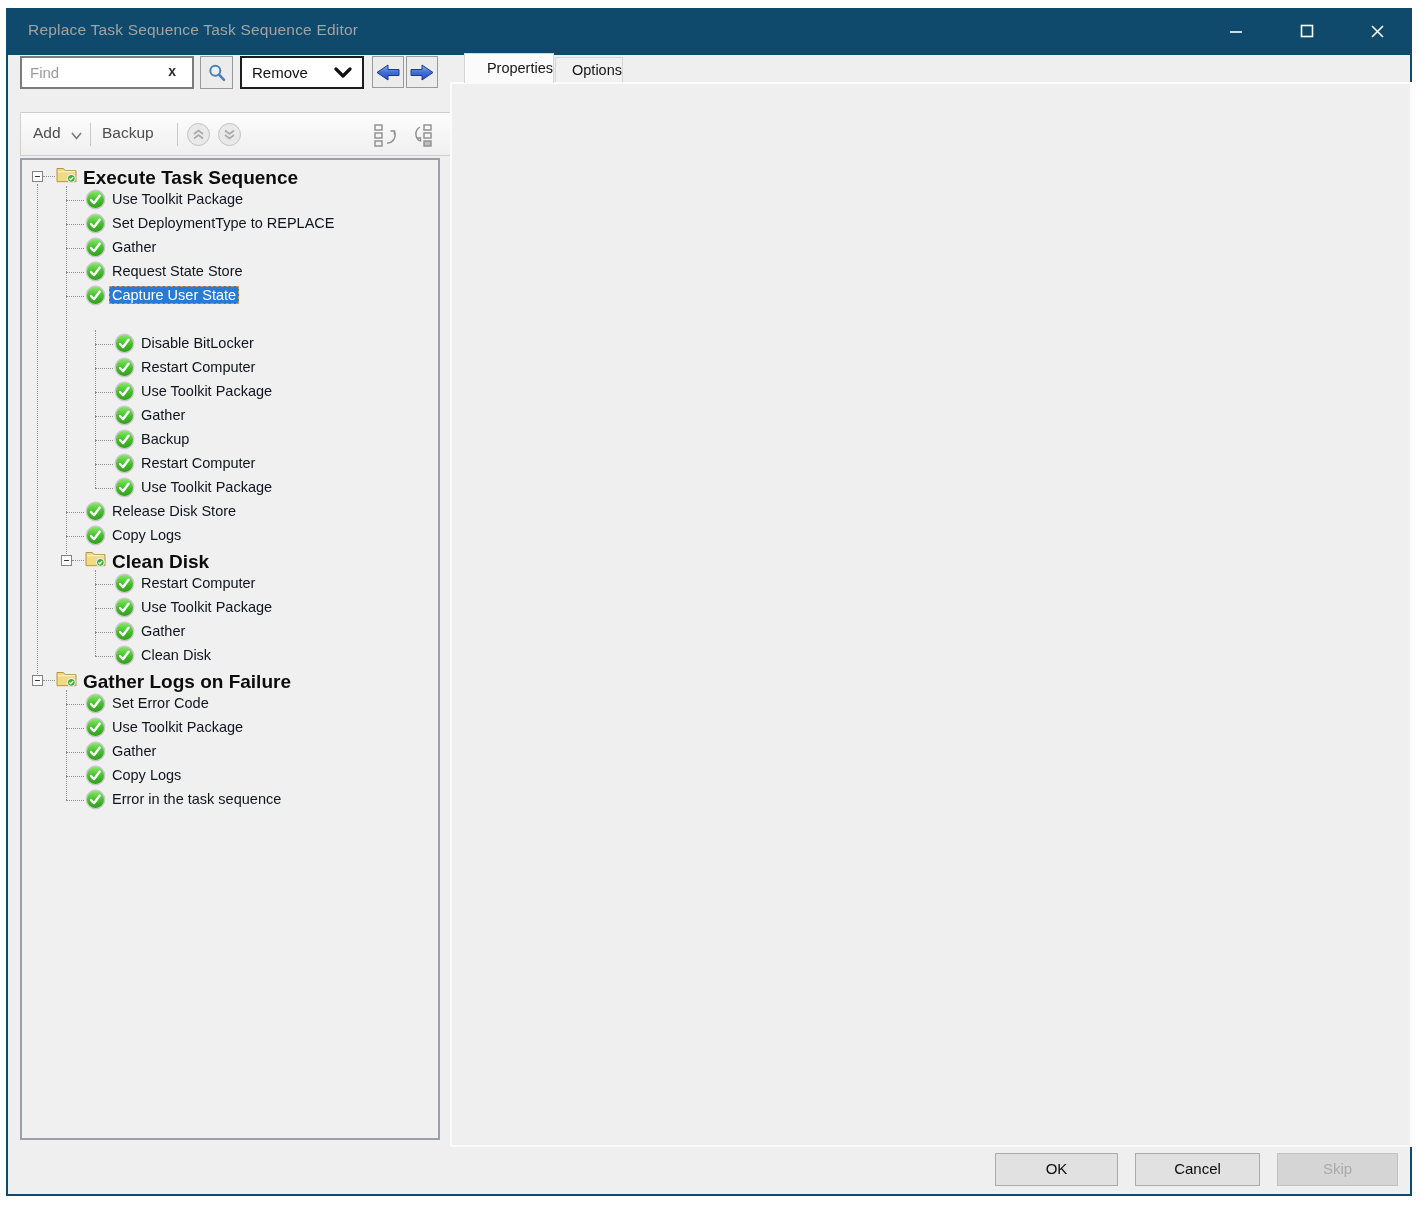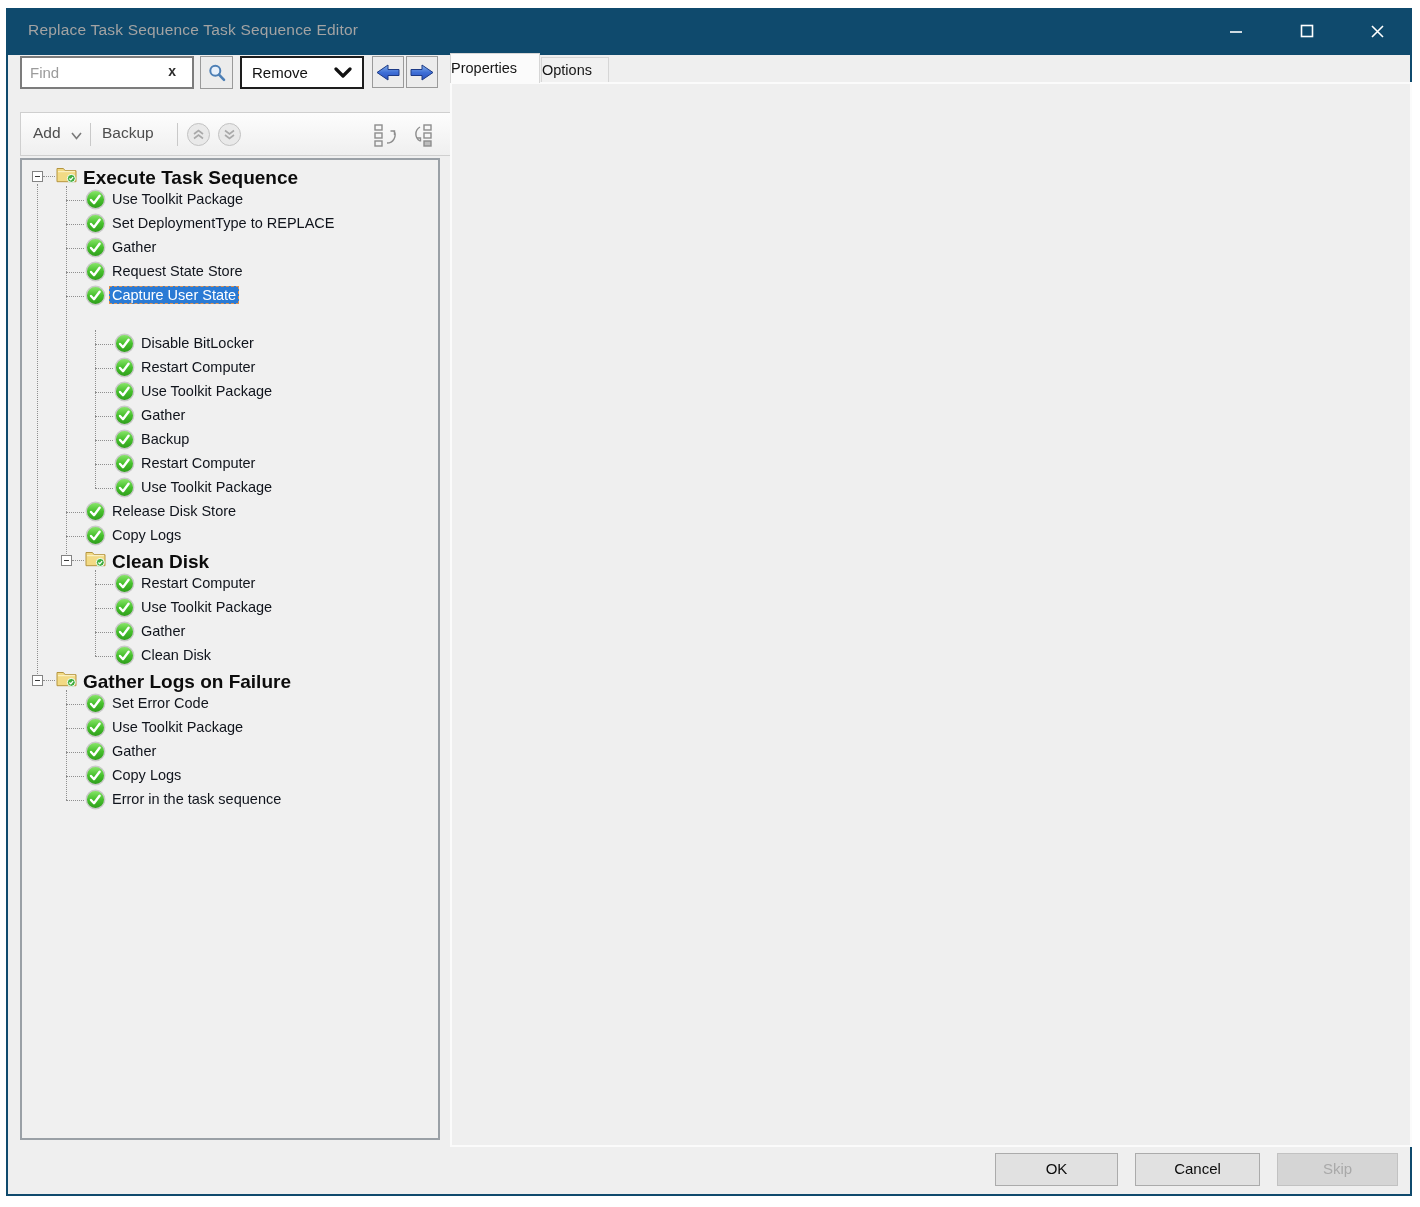--- a/index.html
+++ b/index.html
@@ -27,21 +27,21 @@
   .trow{position:absolute;left:0;width:100%;height:24px;}
   .trow .ticon{position:absolute;top:1px;}
   .tlabel{position:absolute;top:2px;font-size:14.5px;font-weight:500;color:#10141c;white-space:nowrap;padding:1px 3px;}
   .trow.group .tlabel{font-size:19px;font-weight:700;color:#0c0c0c;}
   .tlabel.sel{background:#2a7ad4;color:#ffffff;outline:1px dashed #dd9152;outline-offset:-1px;}
   .vline{position:absolute;width:0;border-left:1px dotted #8f8f8f;}
   .hstub{position:absolute;height:0;border-top:1px dotted #8f8f8f;}
   .expander{position:absolute;width:11px;height:11px;background:#ffffff;border:1px solid #838383;box-sizing:border-box;}
   .expander::after{content:"";position:absolute;left:2px;top:4px;width:5px;height:1px;background:#3a3a3a;}
   
-  .tab{position:absolute;box-sizing:border-box;font-size:14.5px;color:#151515;text-align:left;}
+  .tab{position:absolute;box-sizing:border-box;font-size:14.5px;color:#151515;text-align:right;margin-left:14px;}
   .tab.active{left:450px;top:53px;width:90px;height:30px;background:#fbfbfb;border:1px solid #d6d6d6;border-bottom:none;padding-top:6px;z-index:3;}
   .tab.inactive{left:541px;top:57px;width:68px;height:26px;background:#f1f1f1;border:1px solid #d6d6d6;border-bottom:none;padding-top:4px;z-index:1;}
   .tabpage{position:absolute;left:450px;top:82px;width:962px;height:1065px;background:#efefef;border:2px solid #fbfbfb;box-sizing:border-box;z-index:2;}
   .flabel{position:absolute;font-size:14.5px;color:#0c0c0c;}
   .fieldbox{position:absolute;background:#ffffff;border:1px solid #9a9a9a;box-sizing:border-box;font-size:14.5px;color:#101010;padding:4px 0 0 8px;overflow:hidden;white-space:nowrap;}
   .divider{position:absolute;left:470px;width:934px;height:2px;border-top:1px solid #ababab;border-bottom:1px solid #ffffff;}
   .dis-btn{position:absolute;background:#d5d5d5;border:1px solid #c0c0c0;box-sizing:border-box;color:#aeaeae;font-size:14.5px;text-align:center;}
   .opt-row{position:absolute;height:18px;}
   .radio,.check{position:absolute;left:0;top:0;width:15px;height:15px;box-sizing:border-box;background:#fdfdfd;border:1px solid #b2b2b2;}
   .radio{border-radius:50%;}

